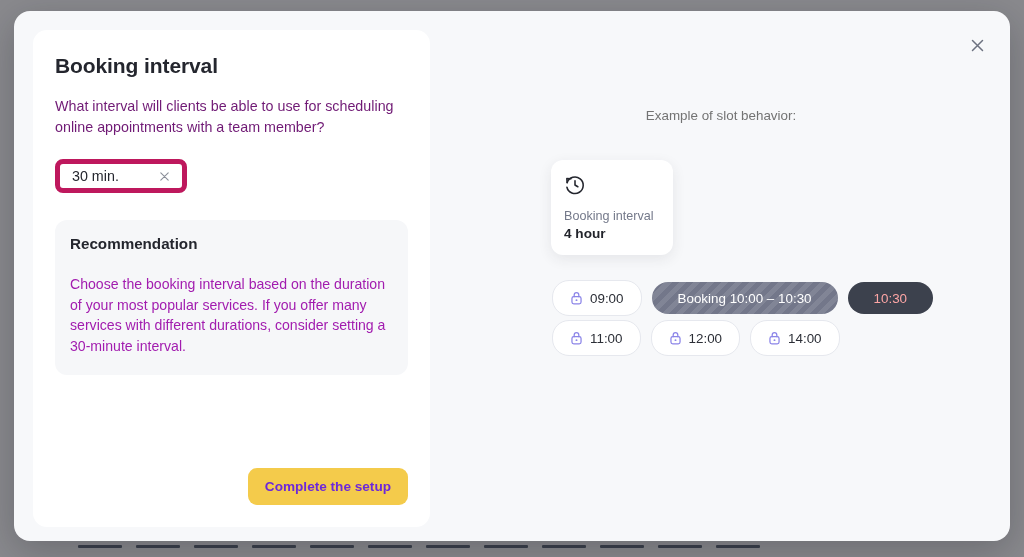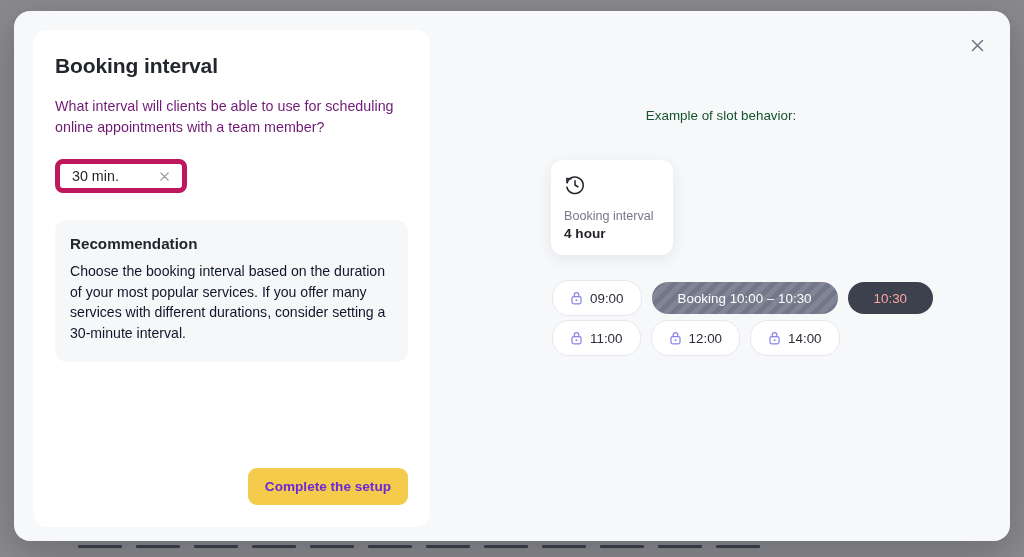--- a/index.html
+++ b/index.html
@@ -124,26 +124,26 @@
   #recommendation-box {
     margin-top: 27px;
     background: #f6f7f9;
     border-radius: 12px;
     padding: 15px 18px 19px 15px;
   }
   #recommendation-title {
     font-size: 15.2px;
     font-weight: 600;
     color: #24262e;
-    margin-bottom: 9px;
+    margin-bottom: 22px;
   }
   #recommendation-text {
     font-size: 14.1px;
     line-height: 20.5px;
-    color: #0f172a;
+    color: #a21caf;
   }
 
   #left-card-spacer { flex: 1; }
 
   #card-footer {
     display: flex;
     justify-content: flex-end;
   }
   #complete-setup-button {
     background: #f4cb4b;
@@ -165,21 +165,21 @@
     right: 12px;
     height: 497px;
   }
 
   #example-caption {
     position: absolute;
     top: 78px;
     left: 0; right: 0;
     text-align: center;
     font-size: 13.4px;
-    color: #14532d;
+    color: #737373;
   }
 
   
   #interval-info-card {
     position: absolute;
     left: 107px;
     top: 130px;
     width: 122px;
     height: 95px;
     background: #ffffff;

